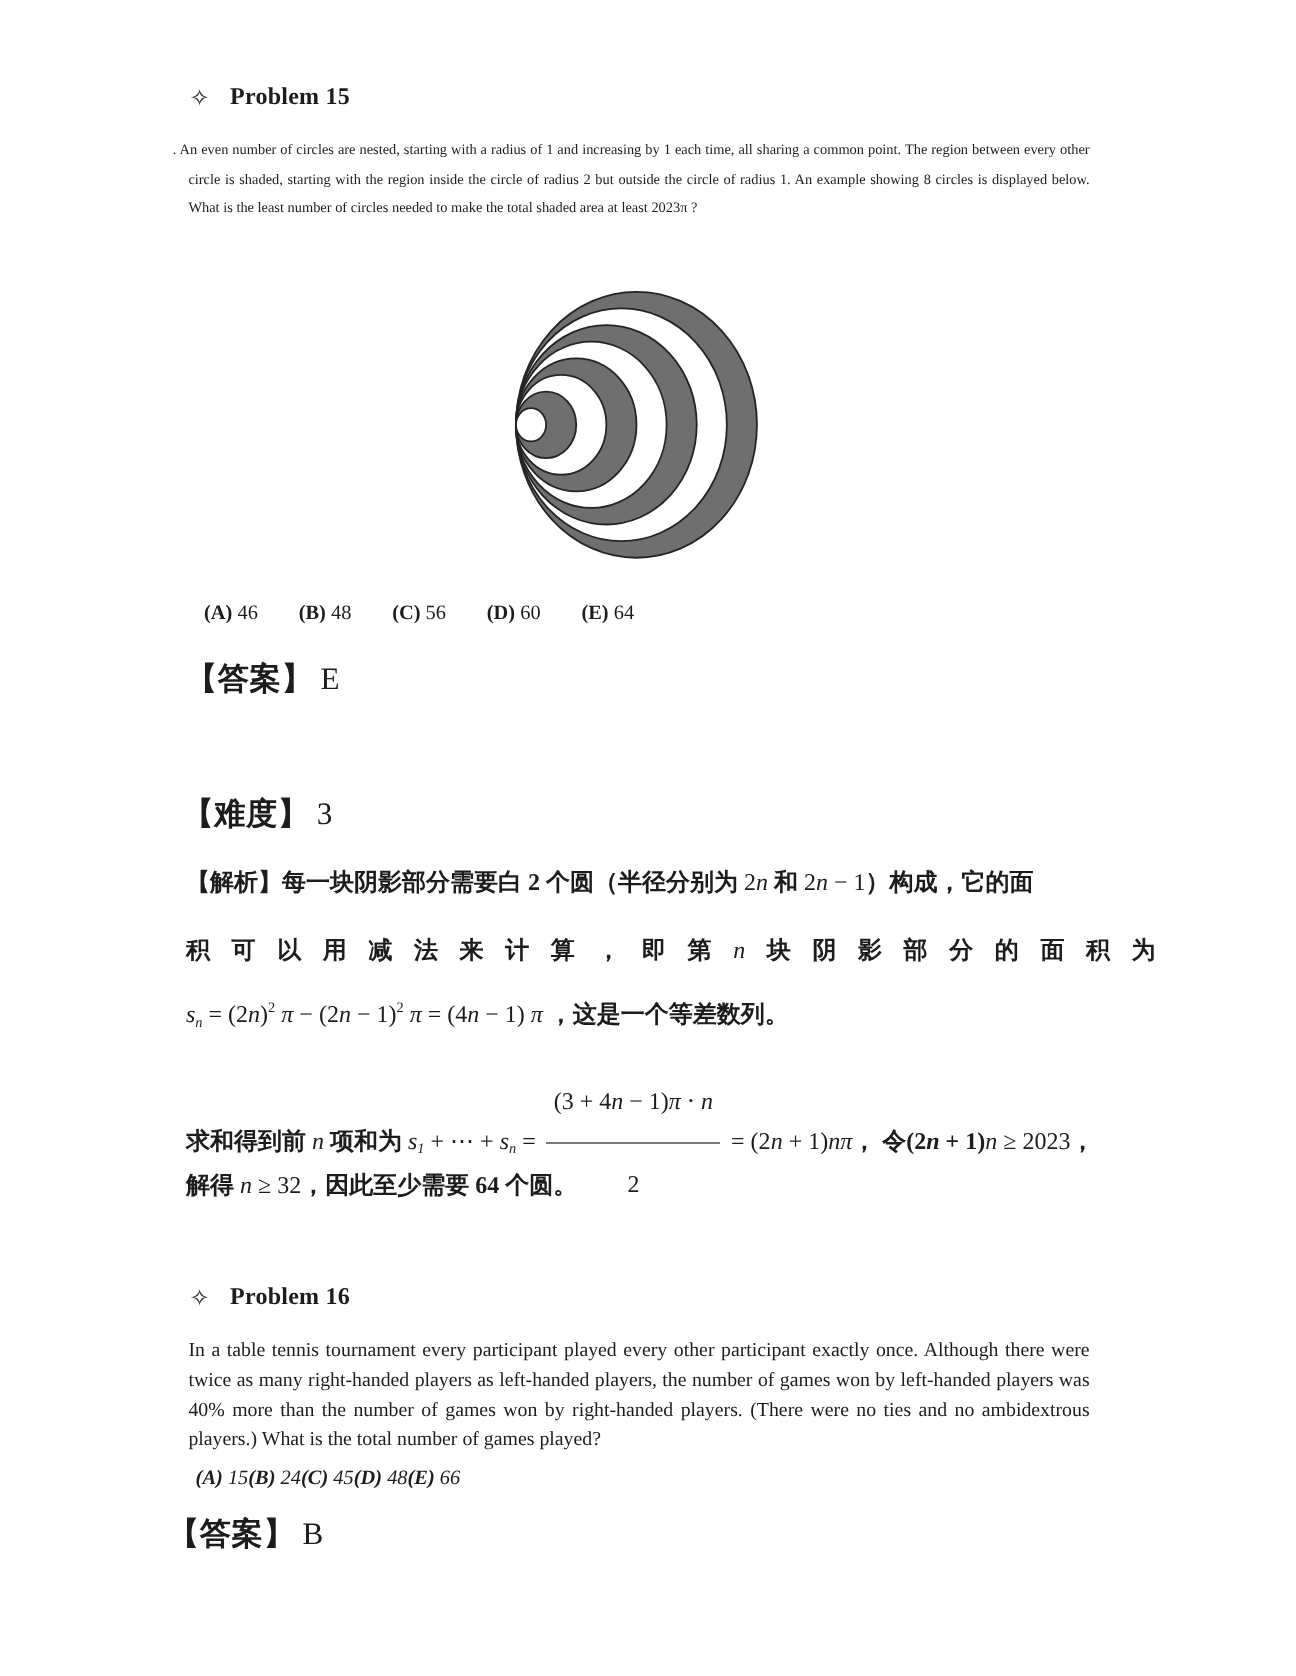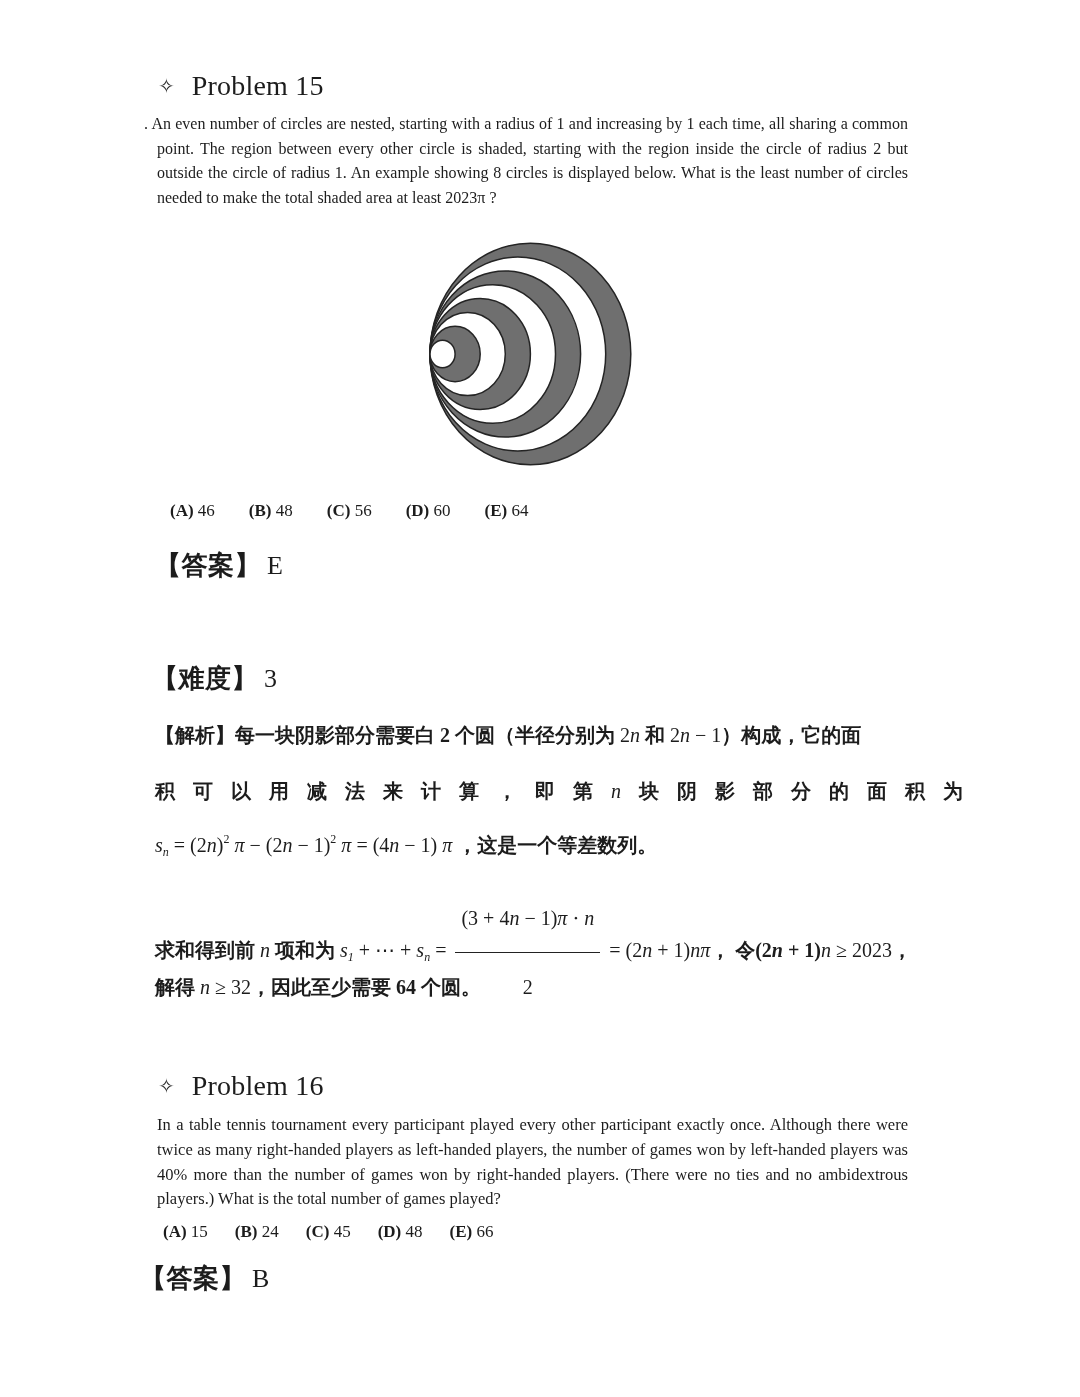--- a/index.html
+++ b/index.html
@@ -10,36 +10,36 @@
     background:#ffffff;
     font-family:"Liberation Serif","DejaVu Serif",serif;
     color:#1c1c1c;
     overflow:hidden;
   }
   .abs{position:absolute;}
 
   
   .prob-head{display:flex;align-items:center;gap:17px;}
   .star{font-size:20px;color:#2a2a2a;line-height:1;}
-  .prob-title{font-size:28px;font-weight:normal;letter-spacing:.2px;}
+  .prob-title{font-size:20px;font-weight:bold;letter-spacing:.2px;}
 
   
   .statement{
-    font-size:16px;line-height:24.6px;
+    font-size:12px;line-height:24.6px;
     text-align:justify;
     margin:0;
   }
   .hang{text-indent:-13px;}
 
   
   .choices{display:flex;font-size:17px;}
   .choices .choice{white-space:nowrap;}
   .choices .cl{font-weight:bold;}
   .gap33{gap:34px;}
-  .gap26{gap:27px;}
+  .gap26{font-style:italic;}
 
   
   .zh-line{font-size:26px;letter-spacing:.5px;}
   .zh-line .lab{font-weight:600;}
   .zh-line .val{margin-left:6px;}
 
   
   .a-line{font-size:20px;white-space:nowrap;}
   .a-line .tk-cn{font-style:normal;font-weight:bold;}
   .a-line .tk-mn{font-style:normal;}

